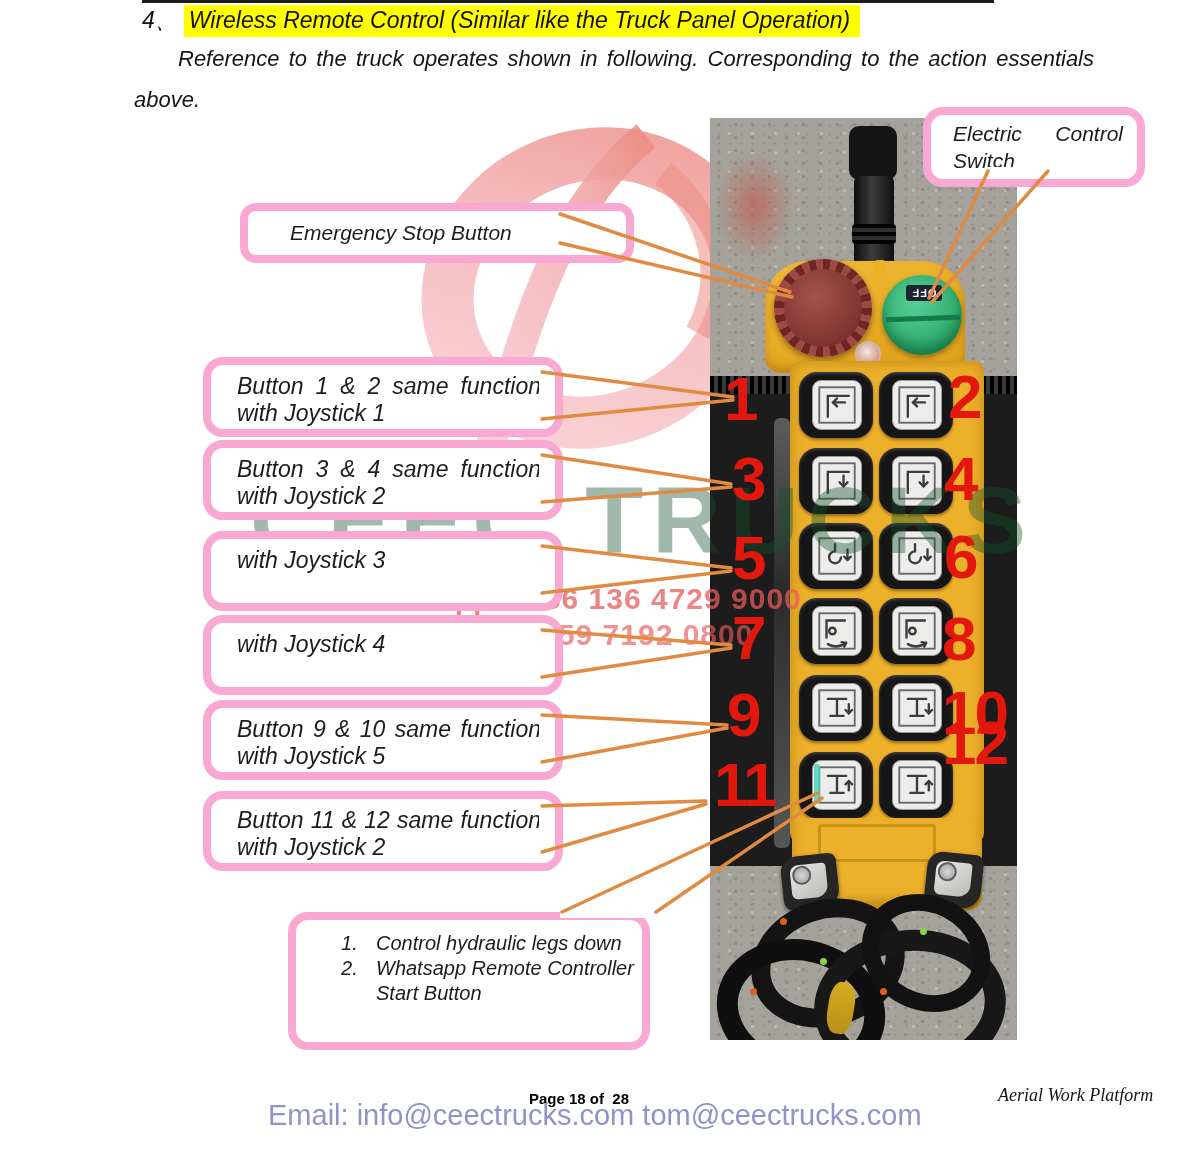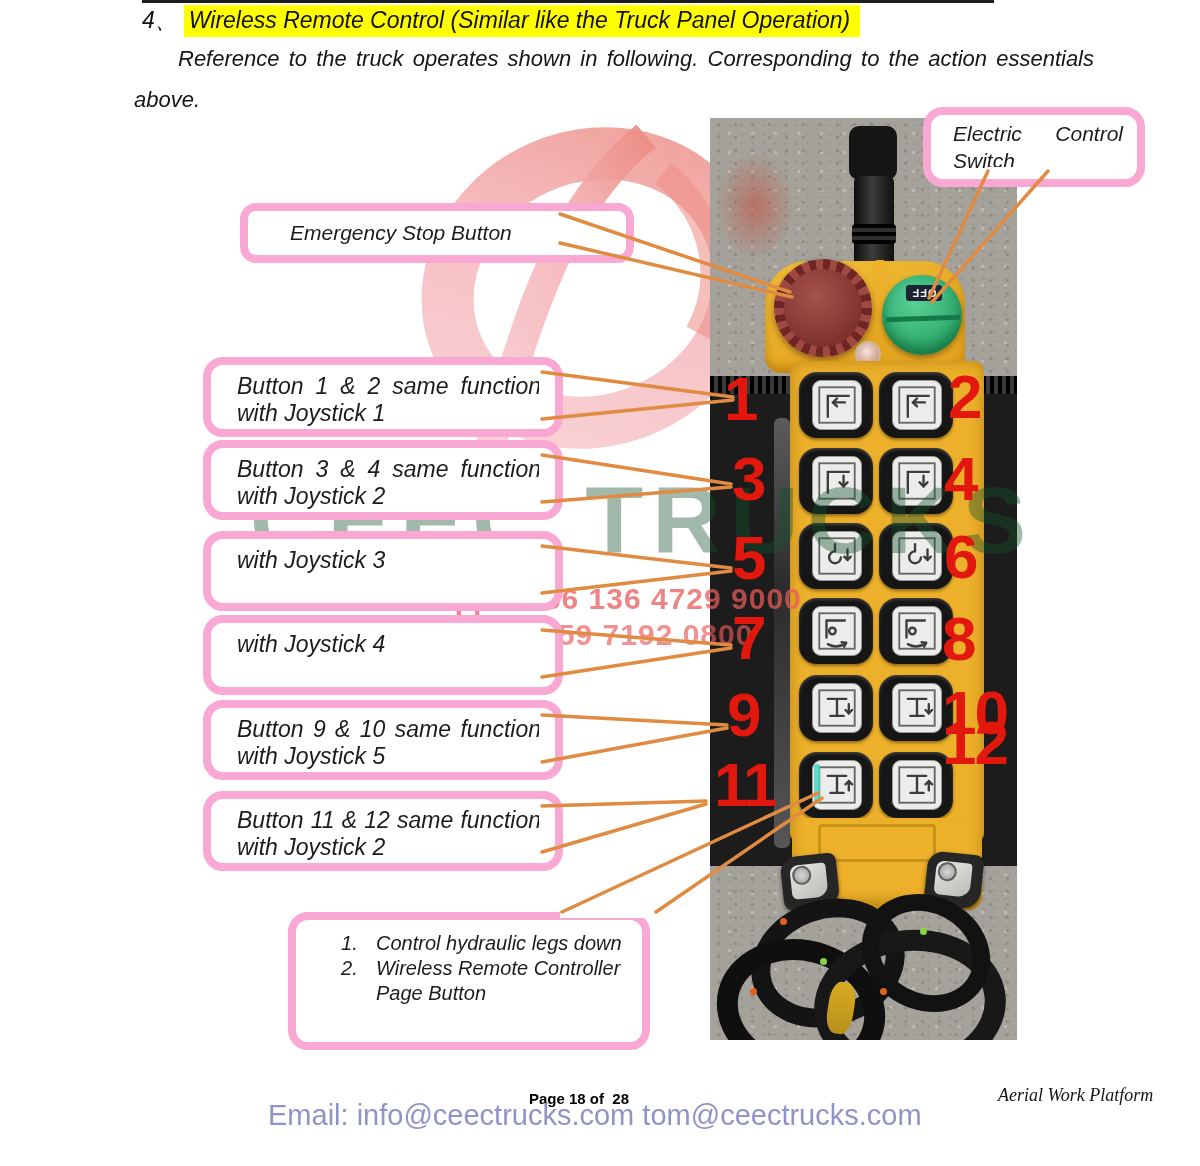--- a/index.html
+++ b/index.html
@@ -363,21 +363,21 @@
   <span class="l1">Button 9 &amp; 10 same function</span>
   <span>with Joystick 5</span>
 </div>
 <div class="co note" id="note6">
   <span class="l1">Button 11 &amp; 12 same function</span>
   <span>with Joystick 2</span>
 </div>
 <div class="co" id="co-dual">
   <ol>
     <li>Control hydraulic legs down</li>
-    <li>Wireless Remote Controller Page Button</li>
+    <li>Whatsapp Remote Controller Start Button</li>
   </ol>
 </div>
 
 <div class="patch" style="left:539px;top:374px;width:9px;height:44px;"></div>
 <div class="patch" style="left:539px;top:457px;width:9px;height:44px;"></div>
 <div class="patch" style="left:539px;top:548px;width:9px;height:44px;"></div>
 <div class="patch" style="left:539px;top:632px;width:9px;height:44px;"></div>
 <div class="patch" style="left:539px;top:717px;width:9px;height:44px;"></div>
 <div class="patch" style="left:539px;top:808px;width:9px;height:44px;"></div>
 <div class="patch" style="left:556px;top:214px;width:9px;height:28px;"></div>

